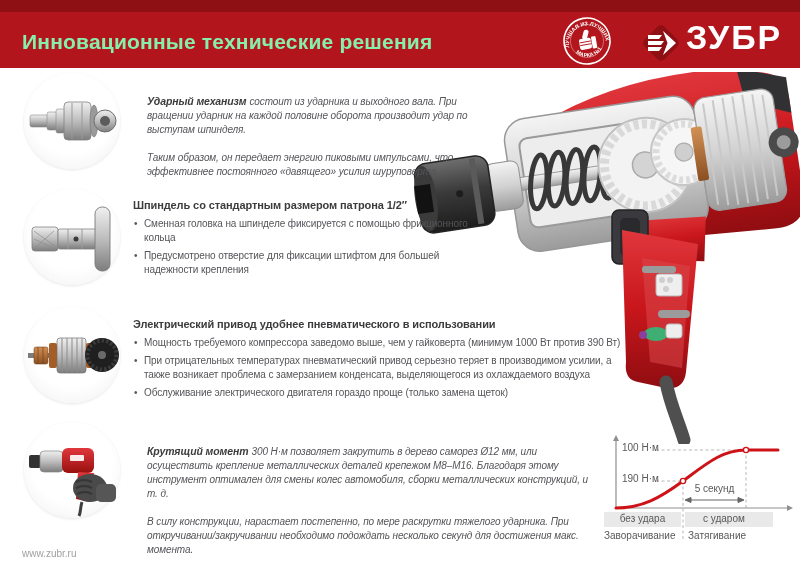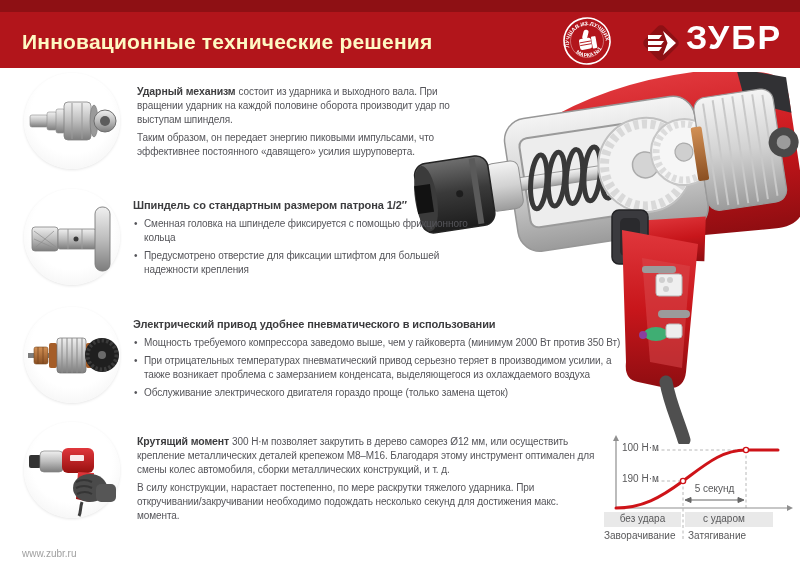--- a/index.html
+++ b/index.html
@@ -2,38 +2,38 @@
 <html><head>
 <meta charset="utf-8">
 <style>
   html,body{margin:0;padding:0;background:#fff;}
   .page{position:relative;width:800px;height:571px;background:#fff;overflow:hidden;
         font-family:"Liberation Sans",sans-serif;}
 
   
   .header{position:absolute;left:0;top:0;width:800px;height:68px;background:#b2151b;}
   .header-topstrip{position:absolute;left:0;top:0;width:800px;height:12px;background:#8e1014;}
-  .page-title{position:absolute;left:22px;top:30px;color:#fef9c3;font-size:21px;font-weight:bold;
+  .page-title{position:absolute;left:22px;top:30px;color:#86efac;font-size:21px;font-weight:bold;
               letter-spacing:0.2px;white-space:nowrap;}
   .badge{position:absolute;left:562px;top:16px;width:50px;height:50px;transform:rotate(-10deg);}
   .brand{position:absolute;left:640px;top:22px;width:150px;height:42px;}
   .brand-text{position:absolute;left:46px;top:-4px;color:#fff;font-size:34px;font-weight:800;
               letter-spacing:2px;white-space:nowrap;}
 
   
   .thumb{position:absolute;left:24px;width:96px;height:96px;border-radius:50%;
          background:radial-gradient(circle at 50% 42%,#ffffff 55%,#f3f3f3 88%,#e7e7e7 100%);
          box-shadow:0 1px 3px rgba(0,0,0,0.10);}
   .thumb svg{position:absolute;left:0;top:0;}
   #thumb1{top:73px;} #thumb2{top:189px;} #thumb3{top:307px;} #thumb4{top:422px;}
 
   
   .section{position:absolute;left:133px;color:#55555a;font-size:10px;line-height:14px;
            letter-spacing:-0.1px;}
-  .section p{margin:4px;}
+  .section p{margin:14px;font-style:italic;}
   .section b{color:#3c3c3e;font-size:10.5px;margin-right:3px;}
   .sec-head{display:block;color:#3c3c3e;font-size:11px;font-weight:bold;margin:0 0 5px 0;
             letter-spacing:-0.1px;}
   .section ul{margin:0;padding:0;list-style:none;}
   .section li{position:relative;padding-left:11px;margin-bottom:4px;}
   .section li::before{content:"\2022";position:absolute;left:1px;top:0;color:#55555a;}
   #sec-impact{top:80px;width:350px;}
   #sec-spindle{top:198px;width:340px;}
   #sec-electric{top:317px;width:492px;}
   #sec-torque{top:430px;width:472px;}
@@ -289,21 +289,21 @@
     <span class="sec-head">Шпиндель со стандартным размером патрона 1/2″</span>
     <ul>
       <li>Сменная головка на шпинделе фиксируется с помощью фрикционного кольца</li>
       <li>Предусмотрено отверстие для фиксации штифтом для большей надежности крепления</li>
     </ul>
   </div>
 
   <div class="section" id="sec-electric">
     <span class="sec-head">Электрический привод удобнее пневматического в использовании</span>
     <ul>
-      <li>Мощность требуемого компрессора заведомо выше, чем у гайковерта (минимум 2000 Вт против 350 Вт)</li>
+      <li>Мощность требуемого компрессора заведомо выше, чем у гайковерта (минимум 1000 Вт против 390 Вт)</li>
       <li>При отрицательных температурах пневматический привод серьезно теряет в производимом усилии, а также возникает проблема с замерзанием конденсата, выделяющегося из охлаждаемого воздуха</li>
       <li>Обслуживание электрического двигателя гораздо проще (только замена щеток)</li>
     </ul>
   </div>
 
   <div class="section" id="sec-torque">
     <p><b>Крутящий момент</b><span>300 Н·м позволяет закрутить в дерево саморез Ø12 мм, или осуществить крепление металлических деталей крепежом М8–М16. Благодаря этому инструмент оптимален для смены колес автомобиля, сборки металлических конструкций, и т. д.</span></p>
     <p>В силу конструкции, нарастает постепенно, по мере раскрутки тяжелого ударника. При откручивании/закручивании необходимо подождать несколько секунд для достижения макс. момента.</p>
   </div>
 

